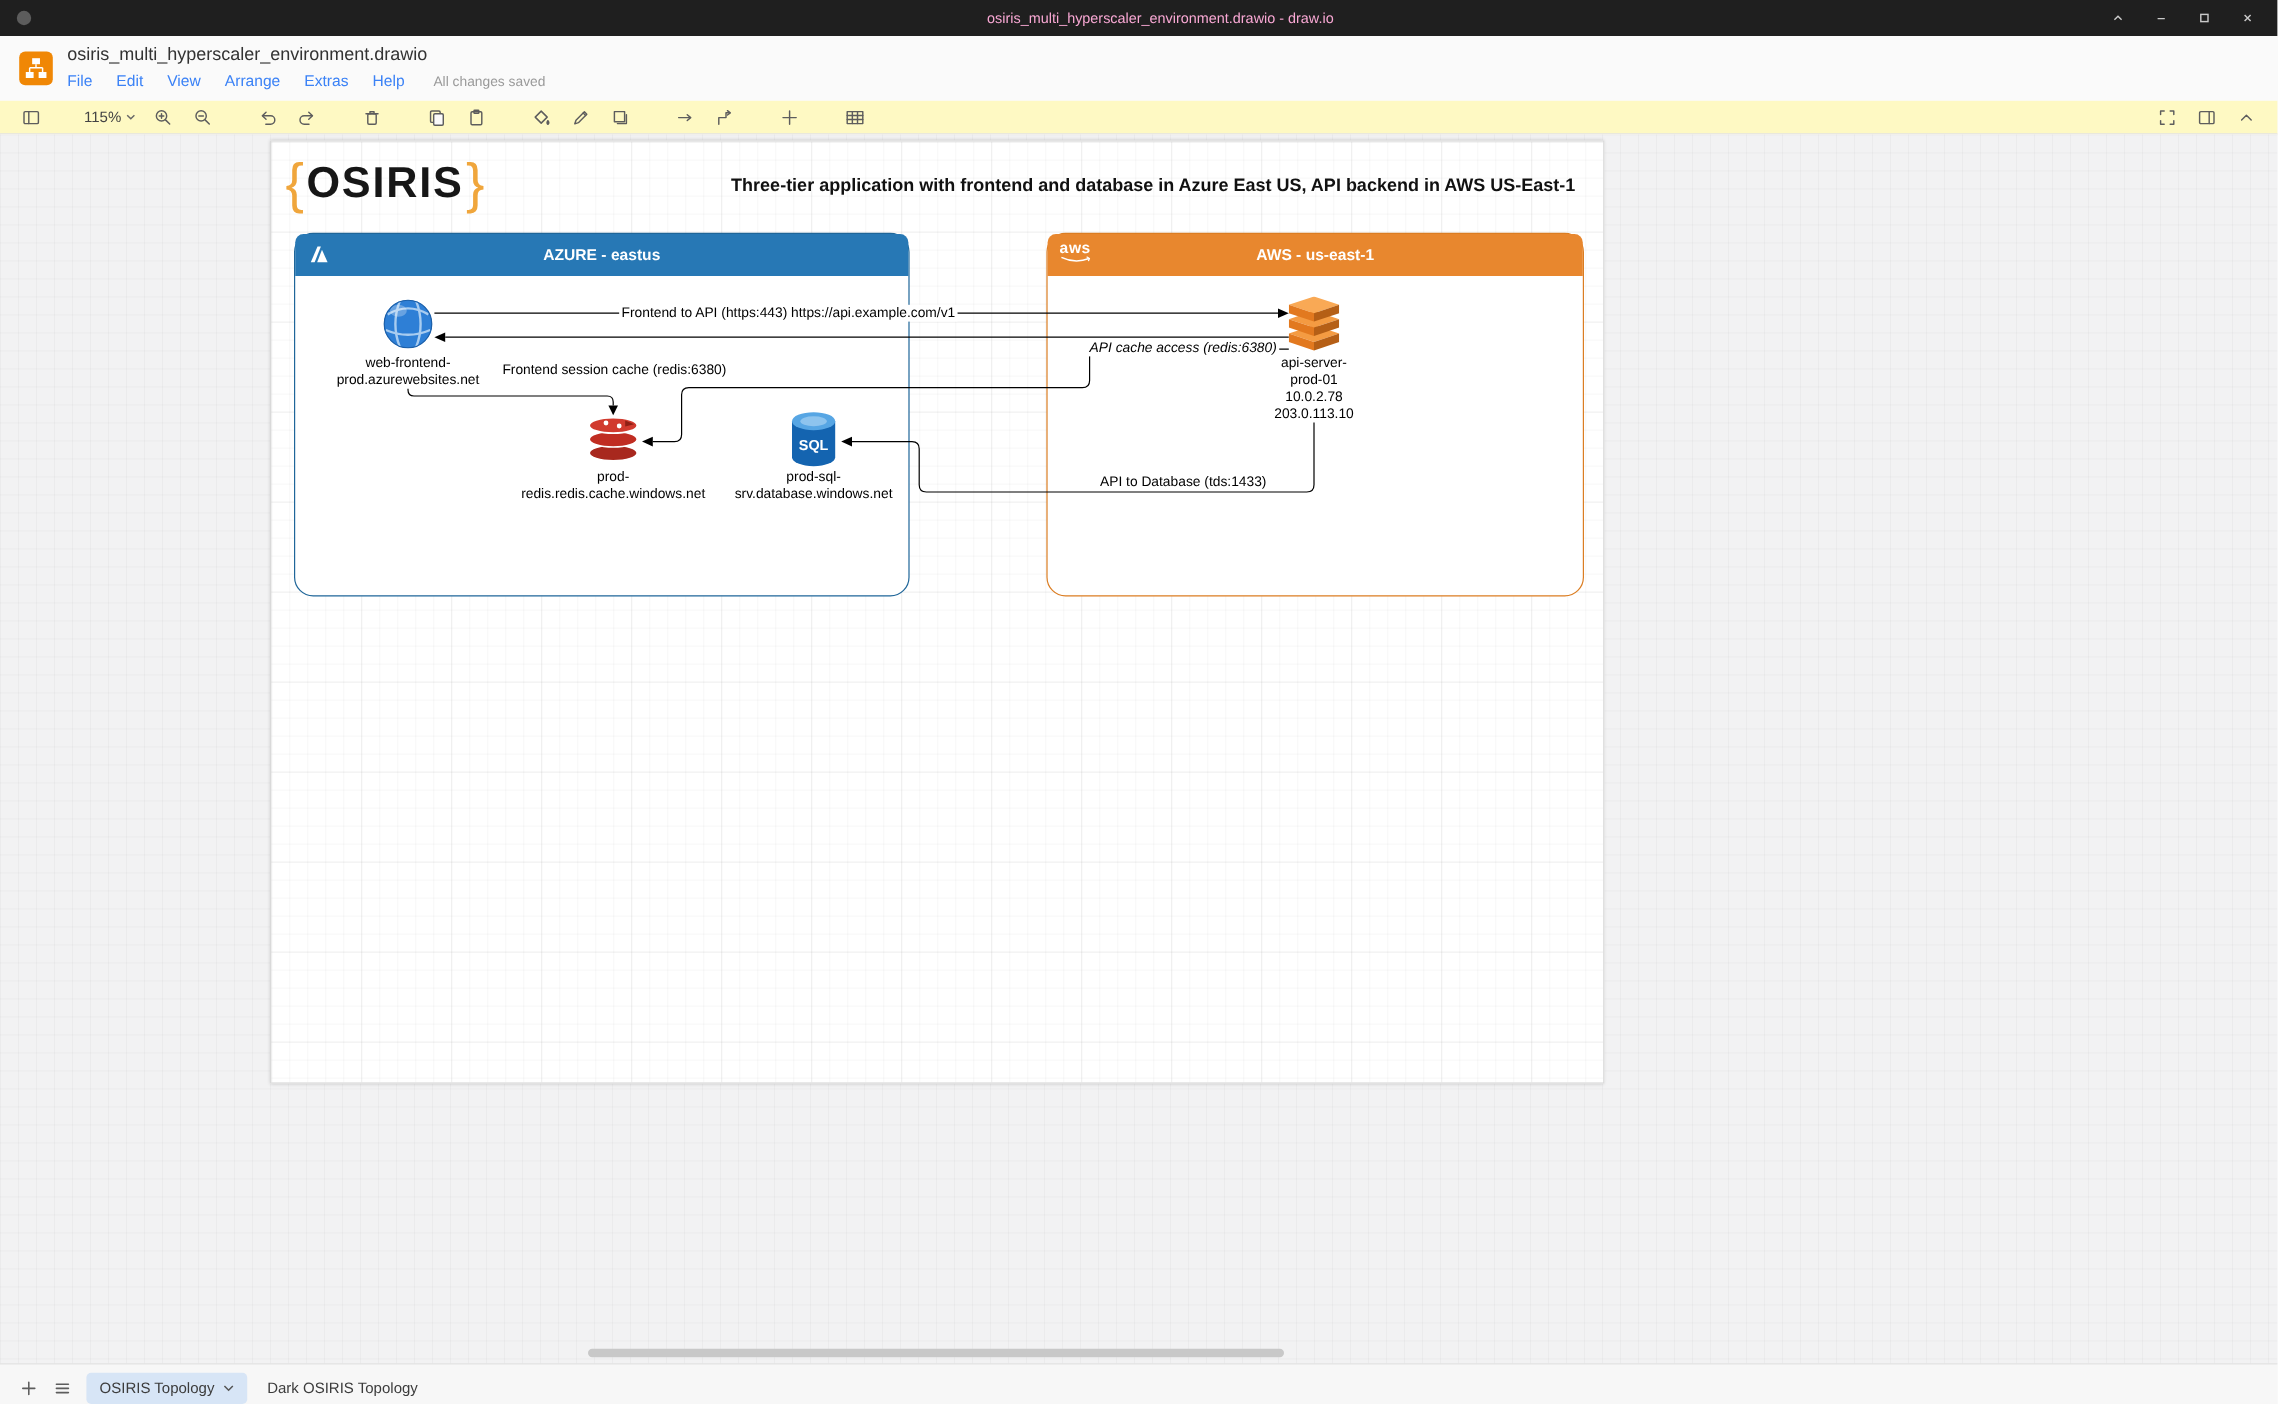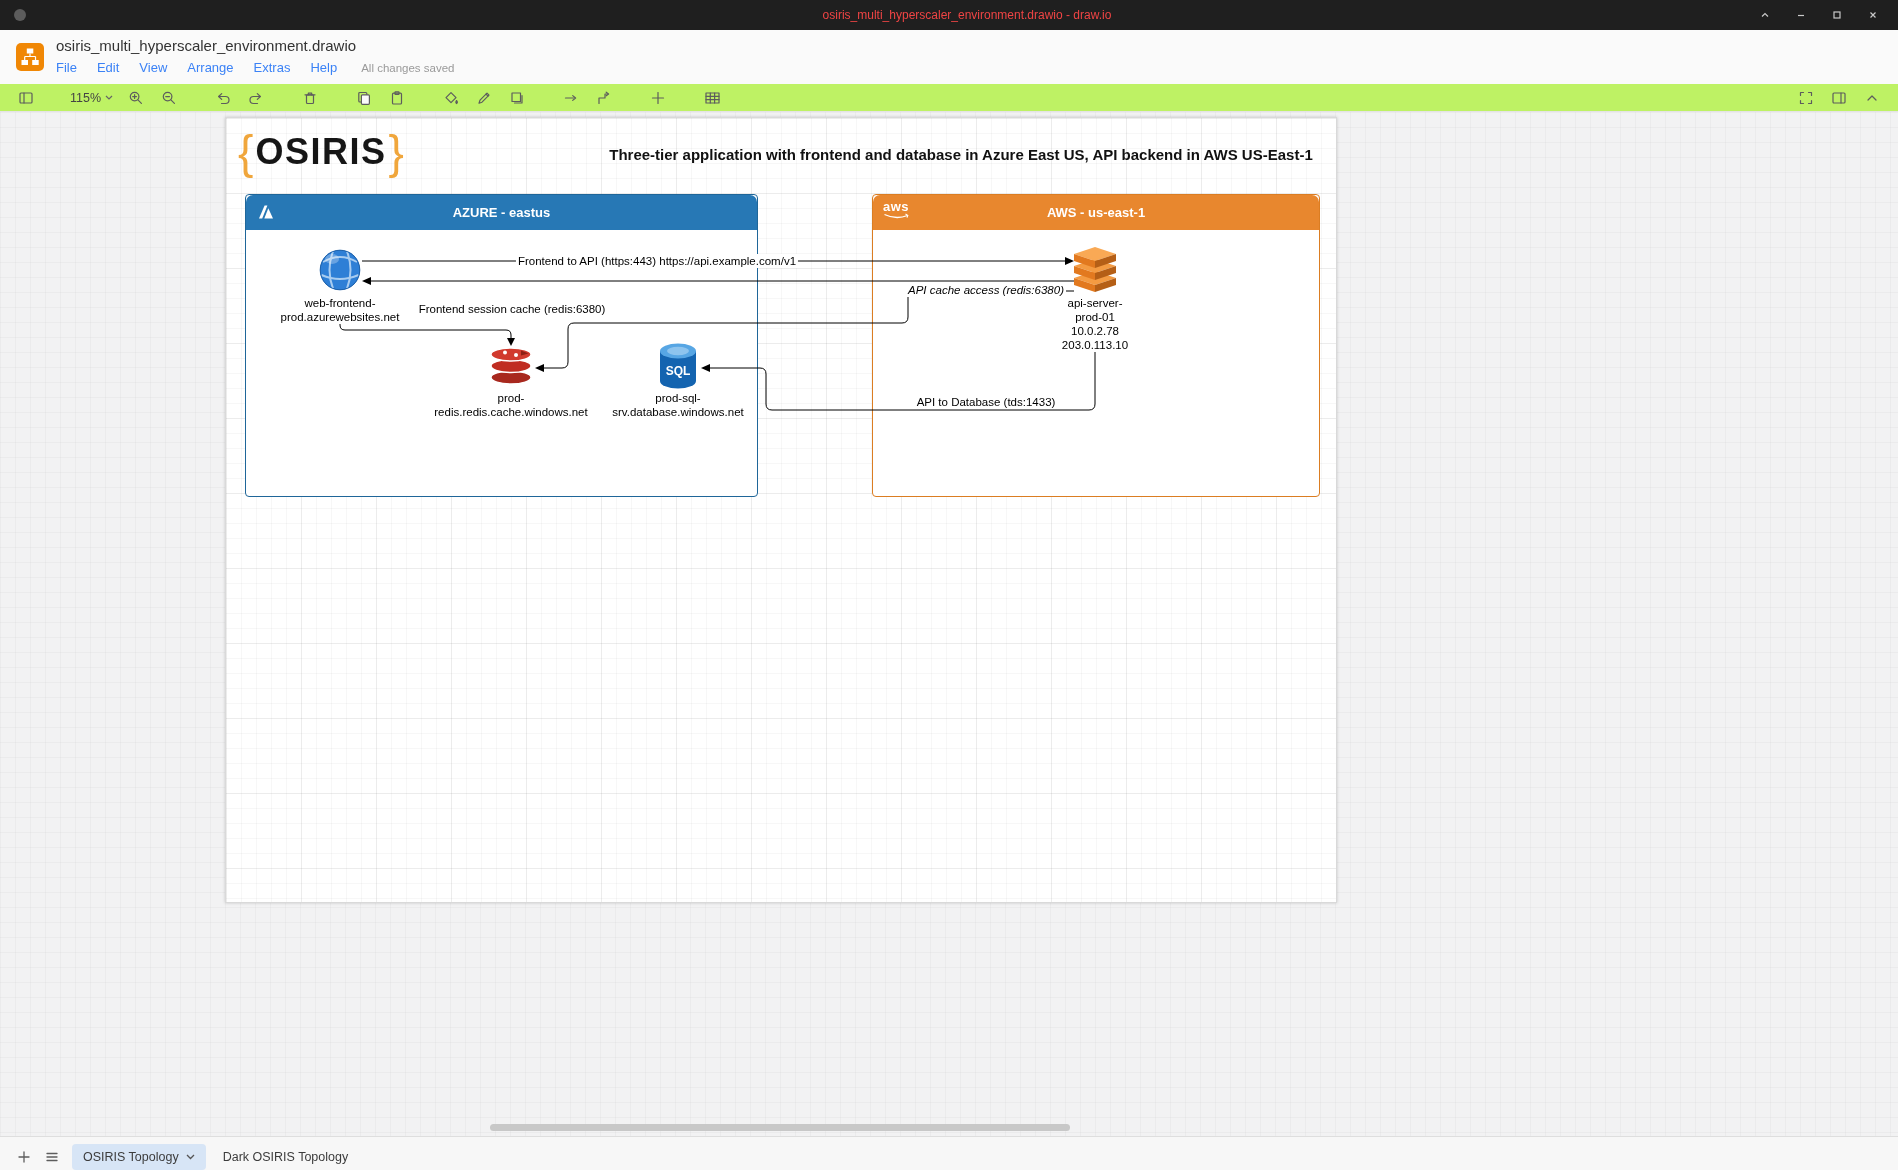--- a/index.html
+++ b/index.html
@@ -2,37 +2,37 @@
 <html><head>
 <meta charset="utf-8">
 <style>
   * { box-sizing: border-box; margin: 0; padding: 0; }
   html,body { width:1898px; height:1170px; }
   body { font-family:"Liberation Sans", sans-serif; background:#fff; overflow:hidden; }
 
   
   .titlebar { height:30px; background:#1f1f1f; display:flex; align-items:center; position:relative; }
   .app-dot { width:12px; height:12px; border-radius:50%; background:#5c5c5c; margin-left:14px; z-index:1; }
-  .tb-title { position:absolute; left:0; right:0; text-align:center; color:#ef4444; font-size:12px;padding-left:36px; }
+  .tb-title { position:absolute; left:0; right:0; text-align:center; color:#f9a8d4; font-size:12px;padding-left:36px; }
   .tb-controls { margin-left:auto; display:flex; gap:10px; padding-right:12px; z-index:1; }
   .tb-btn { width:26px; height:24px; display:flex; align-items:center; justify-content:center; color:#c9c9c9; }
   .tb-btn svg { stroke:currentColor; fill:none; stroke-width:1.2; }
 
   
   .appbar { height:54px; background:#fafafa; display:flex; }
   .drawio-logo { width:28px; height:28px; background:#f08705; border-radius:5px; margin:13px 0 0 16px; flex:none;
                  display:flex; align-items:center; justify-content:center; }
   .appbar-main { margin-left:12px; padding-top:7px; }
   .filename { font-size:15px; color:#333; }
   .menubar { display:flex; gap:20px; margin-top:6px; align-items:baseline; }
   .menu-item { font-size:13px; color:#3b82f6; cursor:default; }
   .save-status { font-size:11.5px; color:#9a9a9a; margin-left:4px; }
 
   
-  .toolbar { height:28px; background:#bef264; border-bottom:1px solid #e4e4e4; display:flex; align-items:center;
+  .toolbar { height:28px; background:#fef9c3; border-bottom:1px solid #e4e4e4; display:flex; align-items:center;
              padding:0 16px; gap:13px; color:#5d5d5d; }
   .tool { height:24px; min-width:20px; display:flex; align-items:center; justify-content:center; }
   .tool svg { stroke:#5d5d5d; fill:none; stroke-width:1.2; stroke-linecap:round; stroke-linejoin:round; }
   .zoom { font-size:12.5px; color:#444; display:flex; align-items:center; gap:4px; }
   .sep { width:8px; }
   .spacer { flex:1; }
 
   
   .canvas { position:relative; height:1024px; background:#f2f2f3; overflow:hidden;
             background-image: linear-gradient(rgba(0,0,0,0.028) 1px, transparent 1px),
@@ -46,21 +46,21 @@
                             linear-gradient(90deg, rgba(0,0,0,0.03) 1px, transparent 1px);
           background-size:75px 75px, 75px 75px, 15px 15px, 15px 15px; }
 
   .osiris { position:absolute; left:238px; top:18px; display:flex; align-items:center; z-index:2; }
   .osiris .brace { font-size:46px; line-height:44px; color:#f0a63c; font-weight:500; }
   .osiris .name  { font-size:36px; line-height:44px; font-weight:700; letter-spacing:1.5px; color:#161616; padding:0 2px; }
 
   .diagram-title { position:absolute; left:961px; top:34px; transform:translateX(-50%); z-index:2;
                    font-size:15px; font-weight:bold; color:#111; white-space:nowrap; }
 
-  .container-box { position:absolute; z-index:2; background:#fff; border-radius:4px; }
+  .container-box { position:absolute; z-index:2; background:#fff; border-radius:16px; }
   .container-box.azure { left:245px; top:82px; width:513px; height:303px; border:1px solid #1f6699; }
   .container-box.aws   { left:872px; top:82px; width:448px; height:303px; border:1px solid #db7d22; }
   .container-header { height:35px; border-radius:7px 7px 0 0; position:relative;
                       display:flex; align-items:center; justify-content:center;
                       color:#fff; font-weight:bold; font-size:13px; }
   .container-box.azure .container-header { background:#2778b5; }
   .container-box.aws   .container-header { background:#e8872e; }
   .container-logo { position:absolute; left:10px; top:7px; }
   .aws-logo { display:flex; flex-direction:column; align-items:center; line-height:1; top:5px; }
   .aws-logo .aws-word { color:#fff; font-weight:bold; font-size:13px; letter-spacing:0.5px; }

